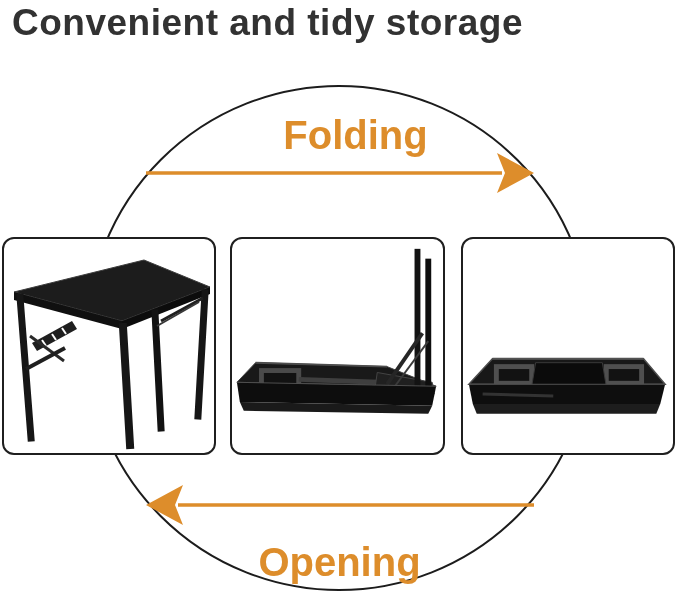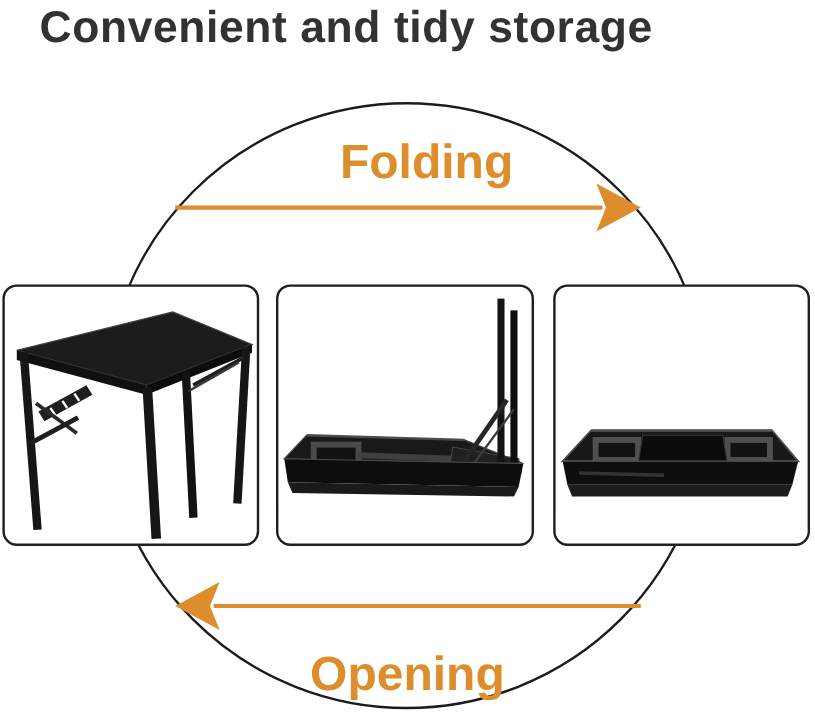--- a/index.html
+++ b/index.html
@@ -17,26 +17,26 @@
     margin: 0 auto;
     background: var(--background);
     font-family: "Liberation Sans", "DejaVu Sans", sans-serif;
     overflow: hidden;
   }
   .page-title {
     position: absolute;
     top: 0;
     left: 0;
     width: 577px;
-    text-align: center;
     font-size: 37px;
     line-height: 46px;
     font-weight: bold;
     letter-spacing: 0.5px;
     color: var(--title-text);
+    padding-left: 12px;
   }
   .cycle-circle {
     position: absolute;
     left: 86px;
     top: 85px;
     width: 506px;
     height: 506px;
     border: 2px solid #1c1c1c;
     border-radius: 50%;
     background: transparent;

